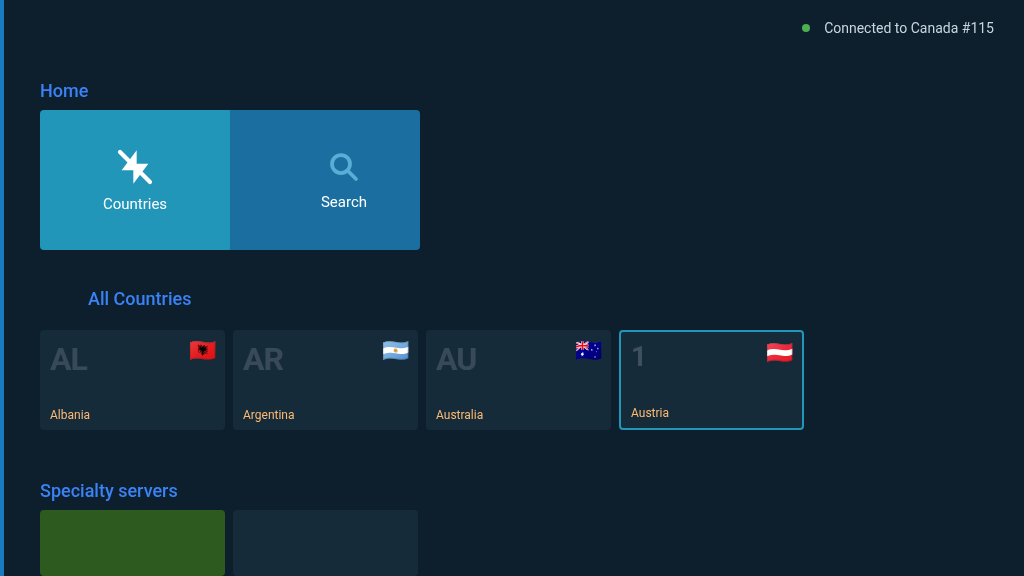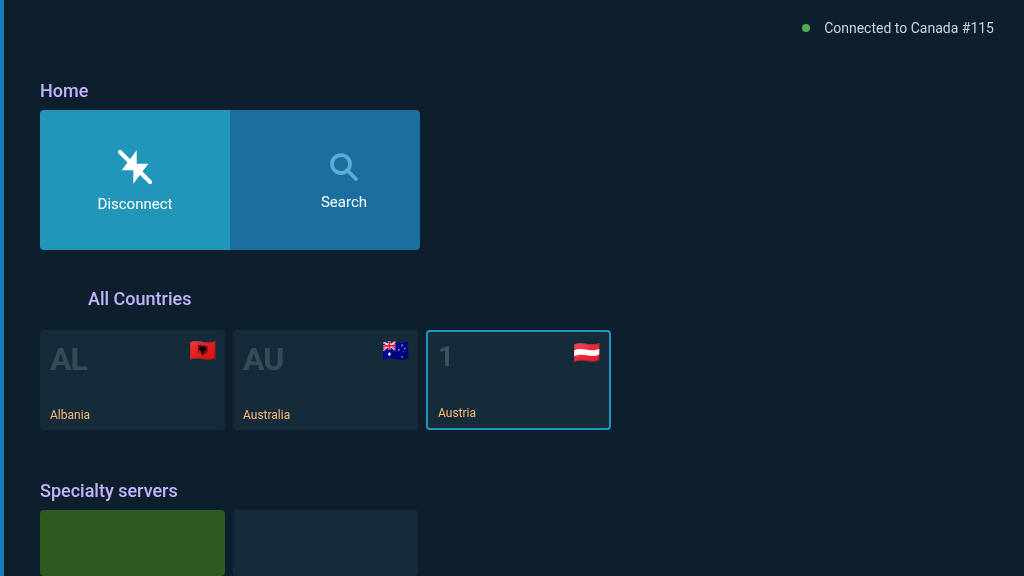--- a/index.html
+++ b/index.html
@@ -40,21 +40,21 @@
       border-radius: 50%;
       background: #4caf50;
       display: inline-block;
     }
 
     
     .section-label {
       position: absolute;
       left: 40px;
       font-size: 18px;
-      color: #c4b5fd;
+      color: #3b82f6;
       font-weight: 500;
     }
     .home-label { top: 80px; }
     .all-countries-label { top: 288px; margin-left: 48px; }
     .specialty-label { top: 480px; }
 
     
     .action-cards {
       position: absolute;
       top: 110px;
@@ -219,21 +219,21 @@
 
   <div class="action-card card-disconnect">
     <div class="disconnect-icon">
       <svg viewBox="0 0 24 24" xmlns="http://www.w3.org/2000/svg">
 
         <path d="M13 2L4 14h7v8l9-12h-7z" fill="white"></path>
 
         <line x1="3" y1="3" x2="21" y2="21" stroke="white" stroke-width="2.5" stroke-linecap="round"></line>
       </svg>
     </div>
-    <span class="card-label">Disconnect</span>
+    <span class="card-label">Countries</span>
   </div>
 
   <div class="action-card card-search">
     <div class="search-icon-svg">
       <svg viewBox="0 0 24 24" xmlns="http://www.w3.org/2000/svg">
         <circle cx="10" cy="10" r="6" stroke="#5aadd4" stroke-width="2.5" fill="none"></circle>
         <line x1="14.5" y1="14.5" x2="20" y2="20" stroke="#5aadd4" stroke-width="2.5" stroke-linecap="round"></line>
       </svg>
     </div>
     <span class="card-label">Search</span>
@@ -243,20 +243,25 @@
 <div class="section-label all-countries-label">All Countries</div>
 
 <div class="country-cards">
 
   <div class="country-card">
     <span class="country-abbr">AL</span>
     <span class="country-flag">🇦🇱</span>
     <span class="country-name">Albania</span>
   </div>
 
+  <div class="country-card">
+    <span class="country-abbr">AR</span>
+    <span class="country-flag">🇦🇷</span>
+    <span class="country-name">Argentina</span>
+  </div>
 
   <div class="country-card">
     <span class="country-abbr">AU</span>
     <span class="country-flag">🇦🇺</span>
     <span class="country-name">Australia</span>
   </div>
 
   <div class="country-card focused">
     <span class="austria-badge">1</span>
     <span class="country-flag">🇦🇹</span>

